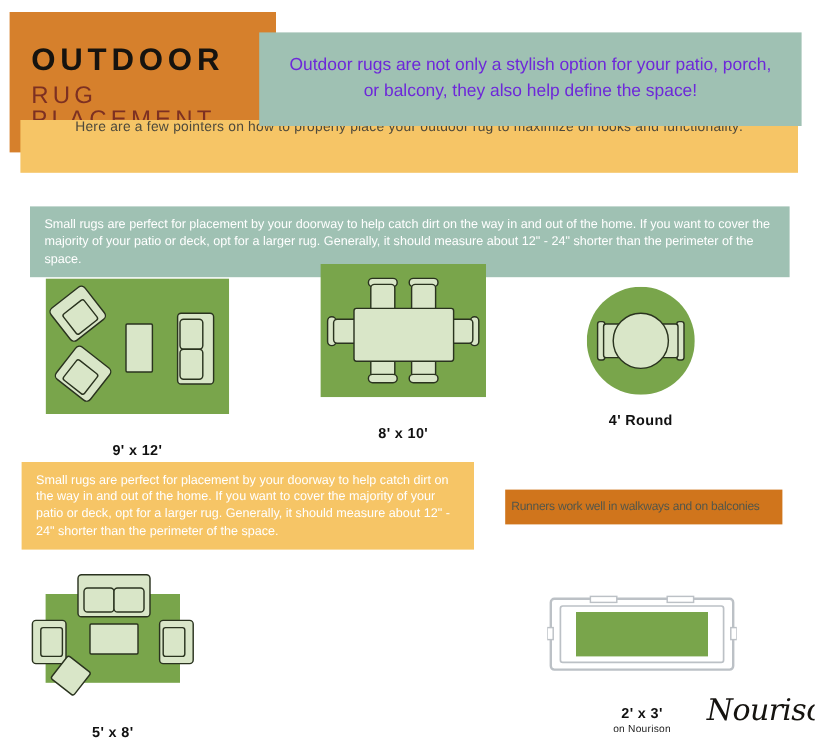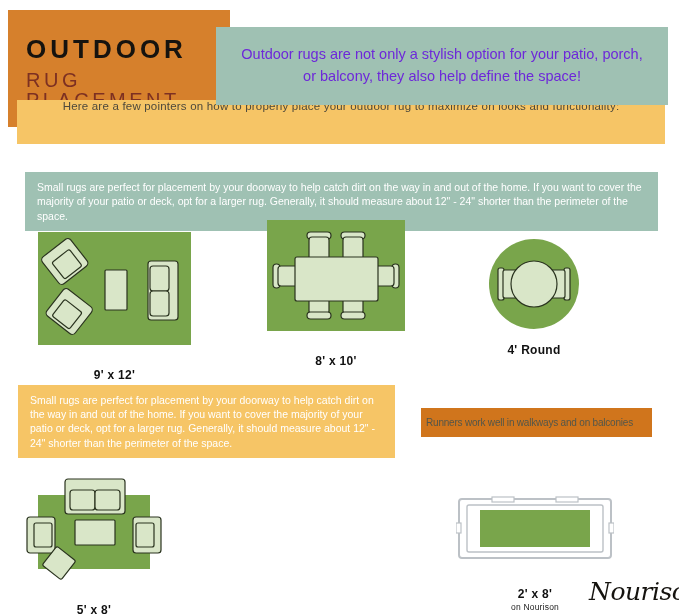--- a/index.html
+++ b/index.html
@@ -178,19 +178,19 @@
       <g>
         <rect class="bal" x="3" y="5" width="152" height="59" rx="3" stroke-width="2"></rect>
         <rect class="bal" x="11" y="11" width="136" height="47" rx="2" stroke-width="1.4"></rect>
         <rect class="bal" x="36" y="3" width="22" height="5" stroke-width="1.2"></rect>
         <rect class="bal" x="100" y="3" width="22" height="5" stroke-width="1.2"></rect>
         <rect class="bal" x="0" y="29" width="5" height="10" stroke-width="1.2"></rect>
         <rect class="bal" x="153" y="29" width="5" height="10" stroke-width="1.2"></rect>
       </g>
       <rect class="rug" x="24" y="16" width="110" height="37"></rect>
     </svg>
-    <figcaption class="fig-label">2' x 8'</figcaption>
+    <figcaption class="fig-label">2' x 3'</figcaption>
     <div class="fig-sublabel">on Nourison</div>
   </figure>
 
   <div class="abs brand">Nourison.</div>
 
 </div>
 
 </body></html>

